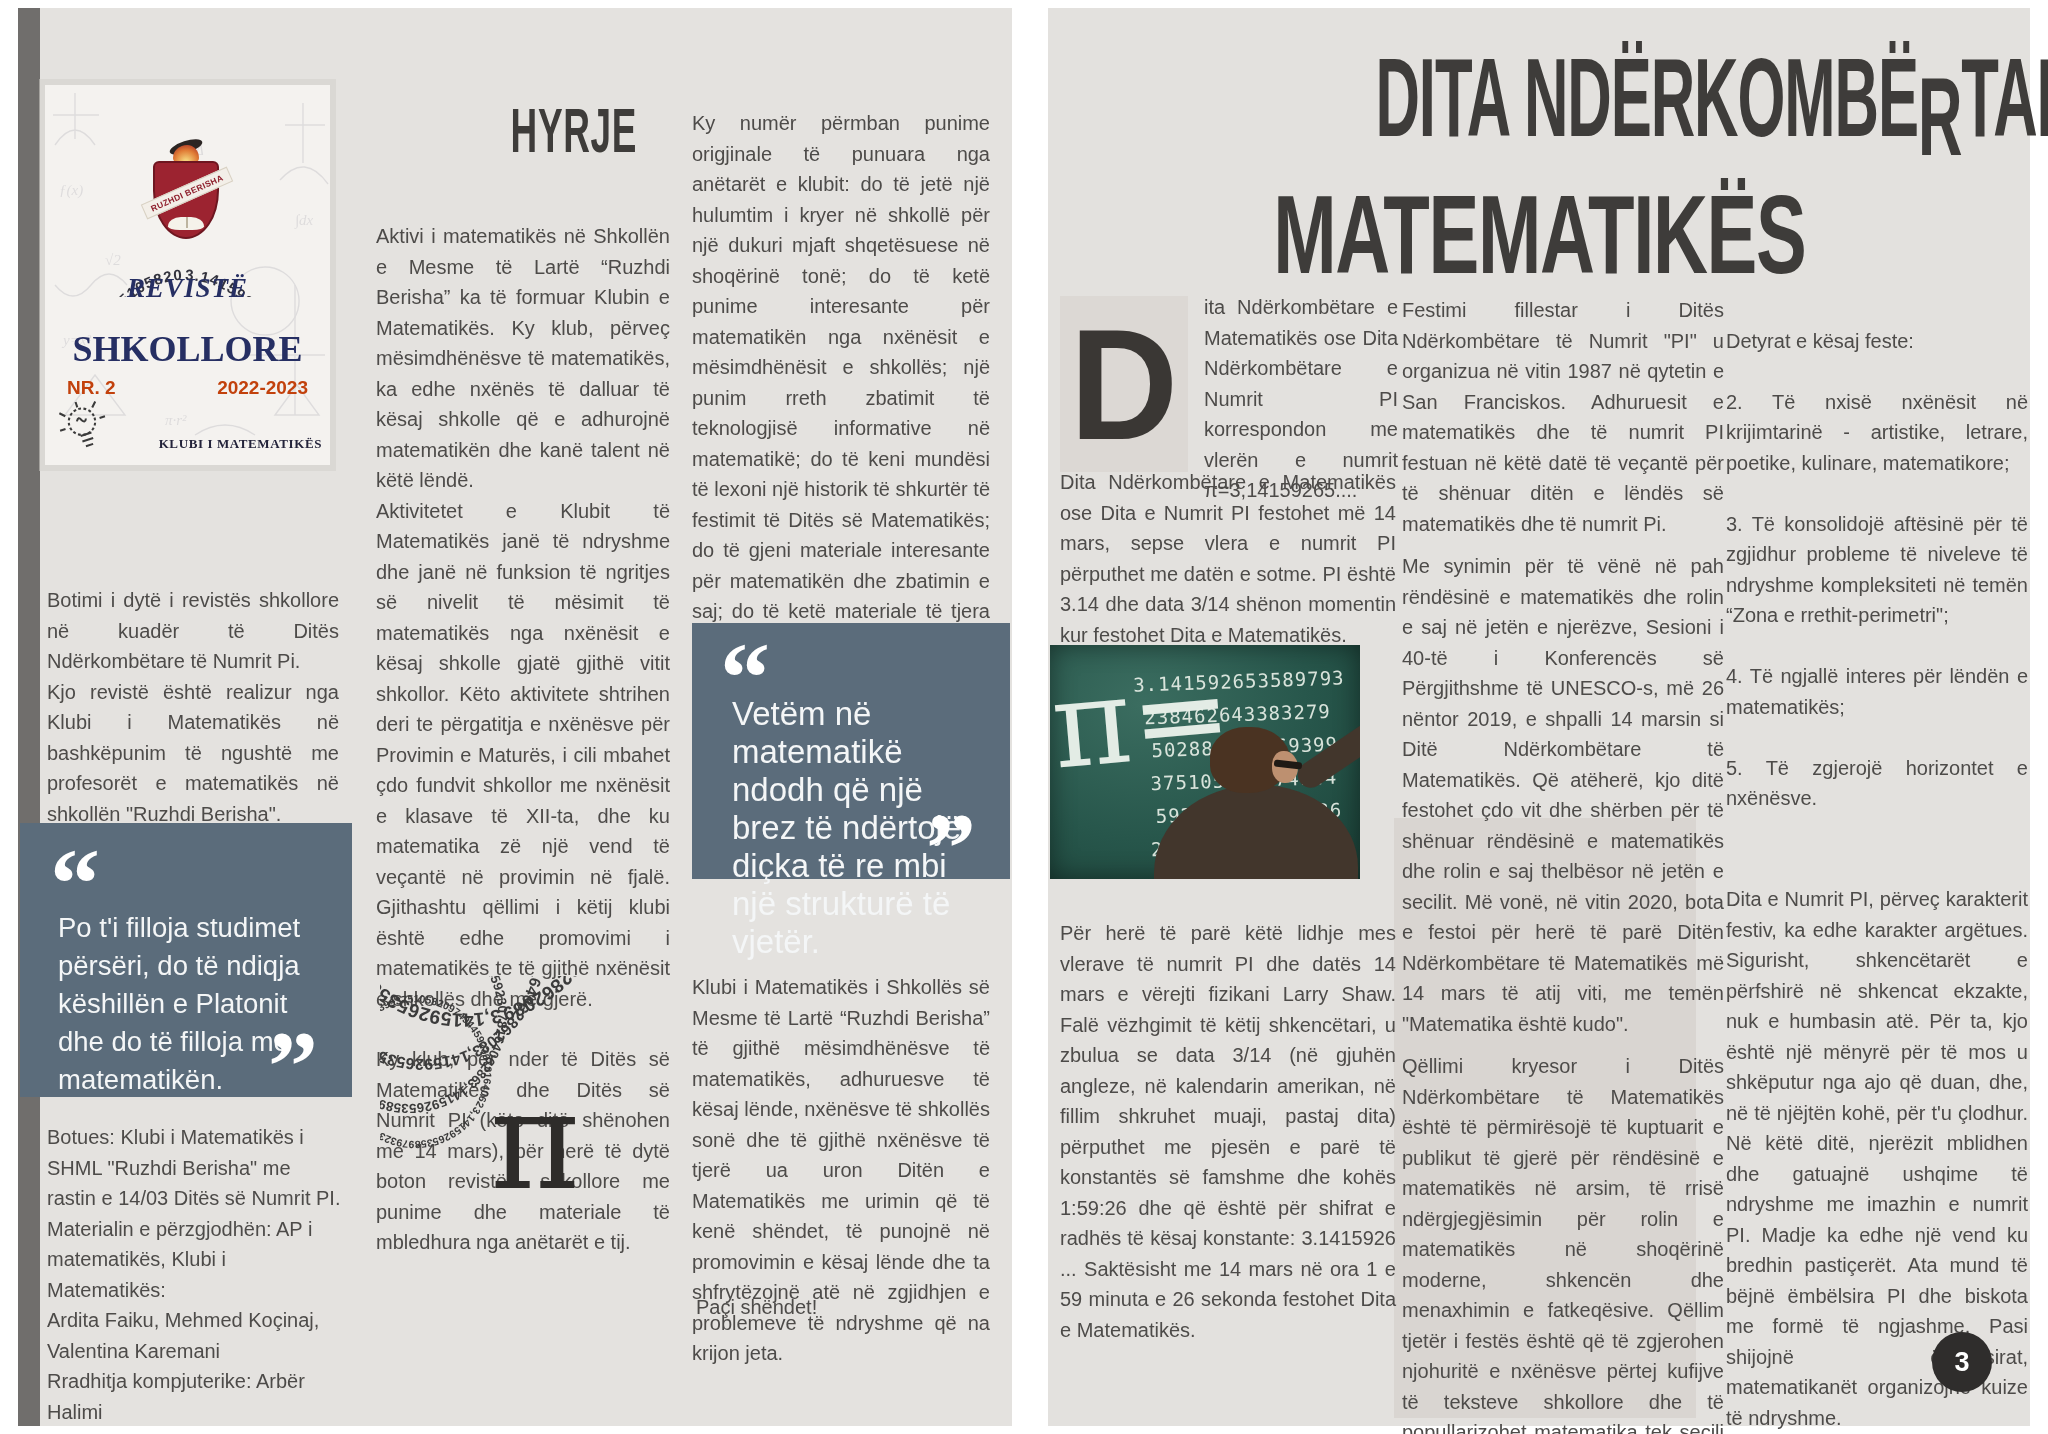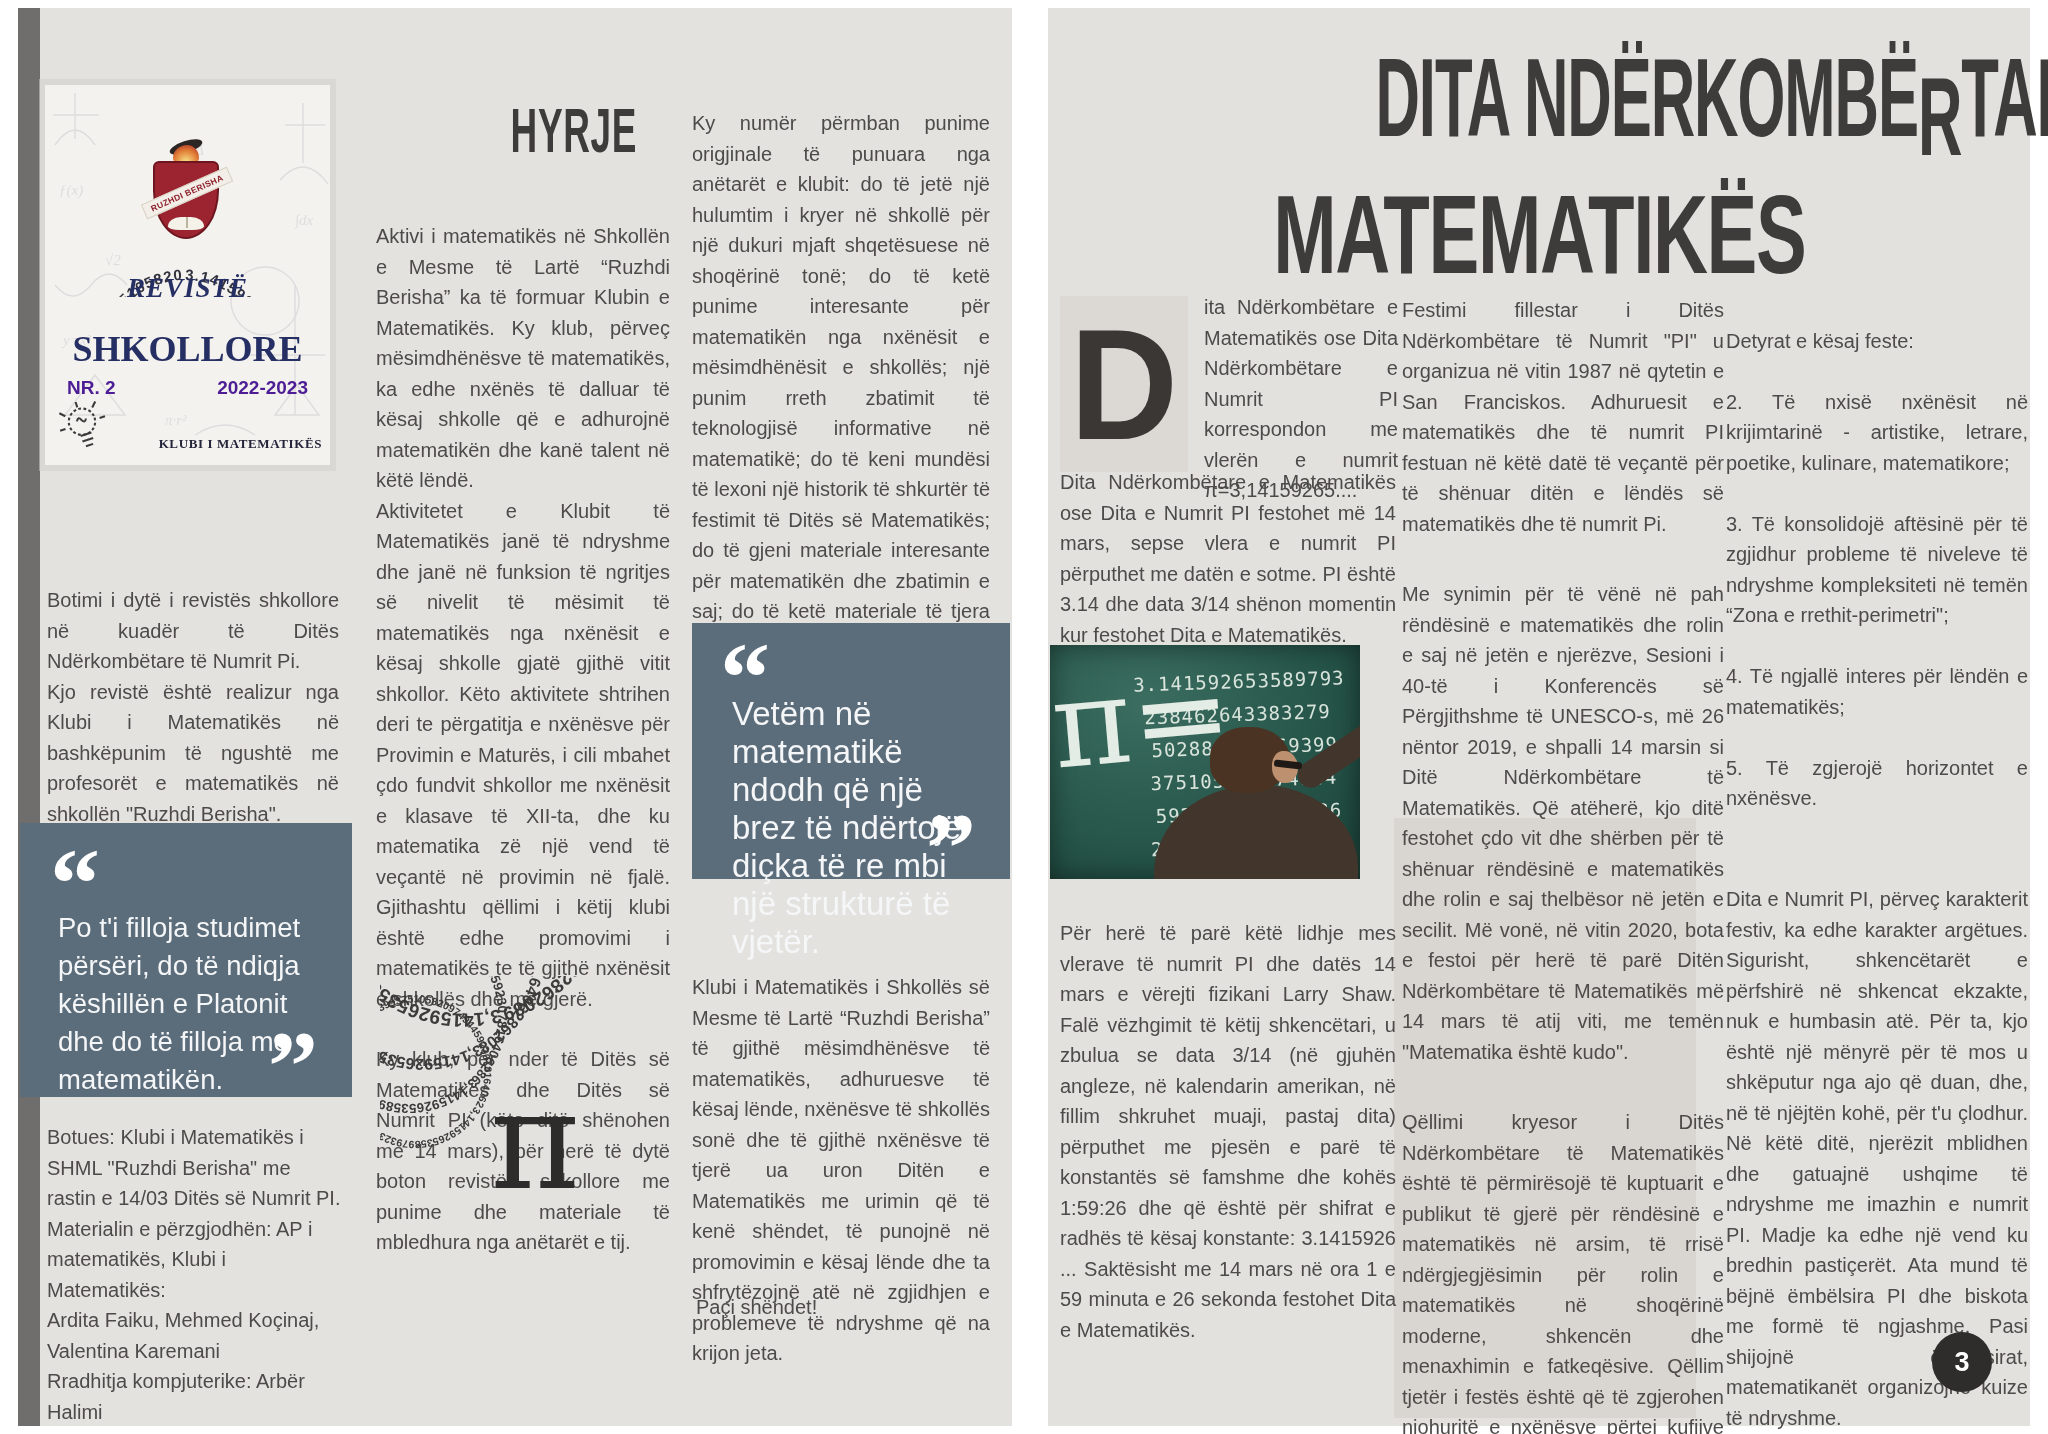--- a/index.html
+++ b/index.html
@@ -29,21 +29,21 @@
     border:1px solid #d8d1c3;transform:rotate(-24deg);display:flex;align-items:center;justify-content:center;
     font-size:8.5px;font-weight:bold;color:#8e1f2c;letter-spacing:.4px;}
   .crest .book{position:absolute;bottom:9px;left:50%;transform:translateX(-50%);width:36px;height:13px;
     background:#f5f2ea;border-radius:50% 50% 45% 45%/100% 100% 40% 40%;}
   .crest .book::after{content:"";position:absolute;left:50%;top:0;bottom:2px;width:2px;background:#bdb49f;}
   .cover-title{position:absolute;left:0;right:0;text-align:center;font-family:"Liberation Serif",serif;
     font-weight:bold;color:#262f63;}
   .cover-title.l1{top:188px;font-size:27px;letter-spacing:1px;font-style:italic;}
   .cover-title.l2{top:243px;font-size:36px;letter-spacing:0;}
   .cover-meta{position:absolute;left:0;right:0;top:292px;display:flex;justify-content:space-between;
-    padding:0 22px;font-weight:bold;font-size:19px;color:#4c1d95;}
+    padding:0 22px;font-weight:bold;font-size:19px;color:#c2410c;}
   .bulb{position:absolute;left:6px;bottom:4px;width:66px;height:66px;}
   .cover-club{position:absolute;right:8px;bottom:13px;font-family:"Liberation Serif",serif;
     font-weight:bold;font-size:13px;color:#23233a;letter-spacing:.6px;}
 
   
   .intro{position:absolute;left:7px;top:577px;width:292px;}
   .credits{position:absolute;left:7px;top:1114px;width:296px;}
   .col-l2{position:absolute;left:336px;top:82px;width:294px;}
   .hyrje-h{ text-align:right;margin:8px 0 58px 0;}
   .cond{display:inline-block;white-space:nowrap;font-weight:bold;color:#3e3c3a;}
@@ -101,21 +101,21 @@
     border-radius:45% 55% 50% 50%;}
   .man-glasses{position:absolute;left:224px;top:116px;width:28px;height:7px;background:#1f1a15;
     border-radius:3px;transform:rotate(6deg);}
   .man-body{position:absolute;left:104px;top:140px;width:204px;height:100px;background:#42362c;
     border-radius:50% 48% 0 0/88% 82% 0 0;}
   .man-arm{position:absolute;left:250px;top:124px;width:112px;height:26px;background:#42362c;
     border-radius:13px;transform:rotate(-34deg);transform-origin:left center;}
 
   .panel-c2{position:absolute;left:346px;top:810px;width:302px;height:600px;background:#d9d5d1;}
   .rp-c2{position:absolute;left:354px;top:287px;width:322px;}
-  .rp-c2 .txt + .txt{margin-top:40px;}
+  .rp-c2 .txt + .txt{margin-top:12px;}
   .rp-c3{position:absolute;left:678px;top:287px;width:302px;}
   .rp-c3 .txt + .txt{margin-top:40px;}
   .tasks .task{margin:0;}
   .page-badge{position:absolute;left:884px;top:1324px;width:60px;height:60px;border-radius:50%;
     background:#2f2d2c;color:#ffffff;display:flex;align-items:center;justify-content:center;
     font-size:27px;font-weight:bold;}
 </style>
 </head>
 <body>
 

